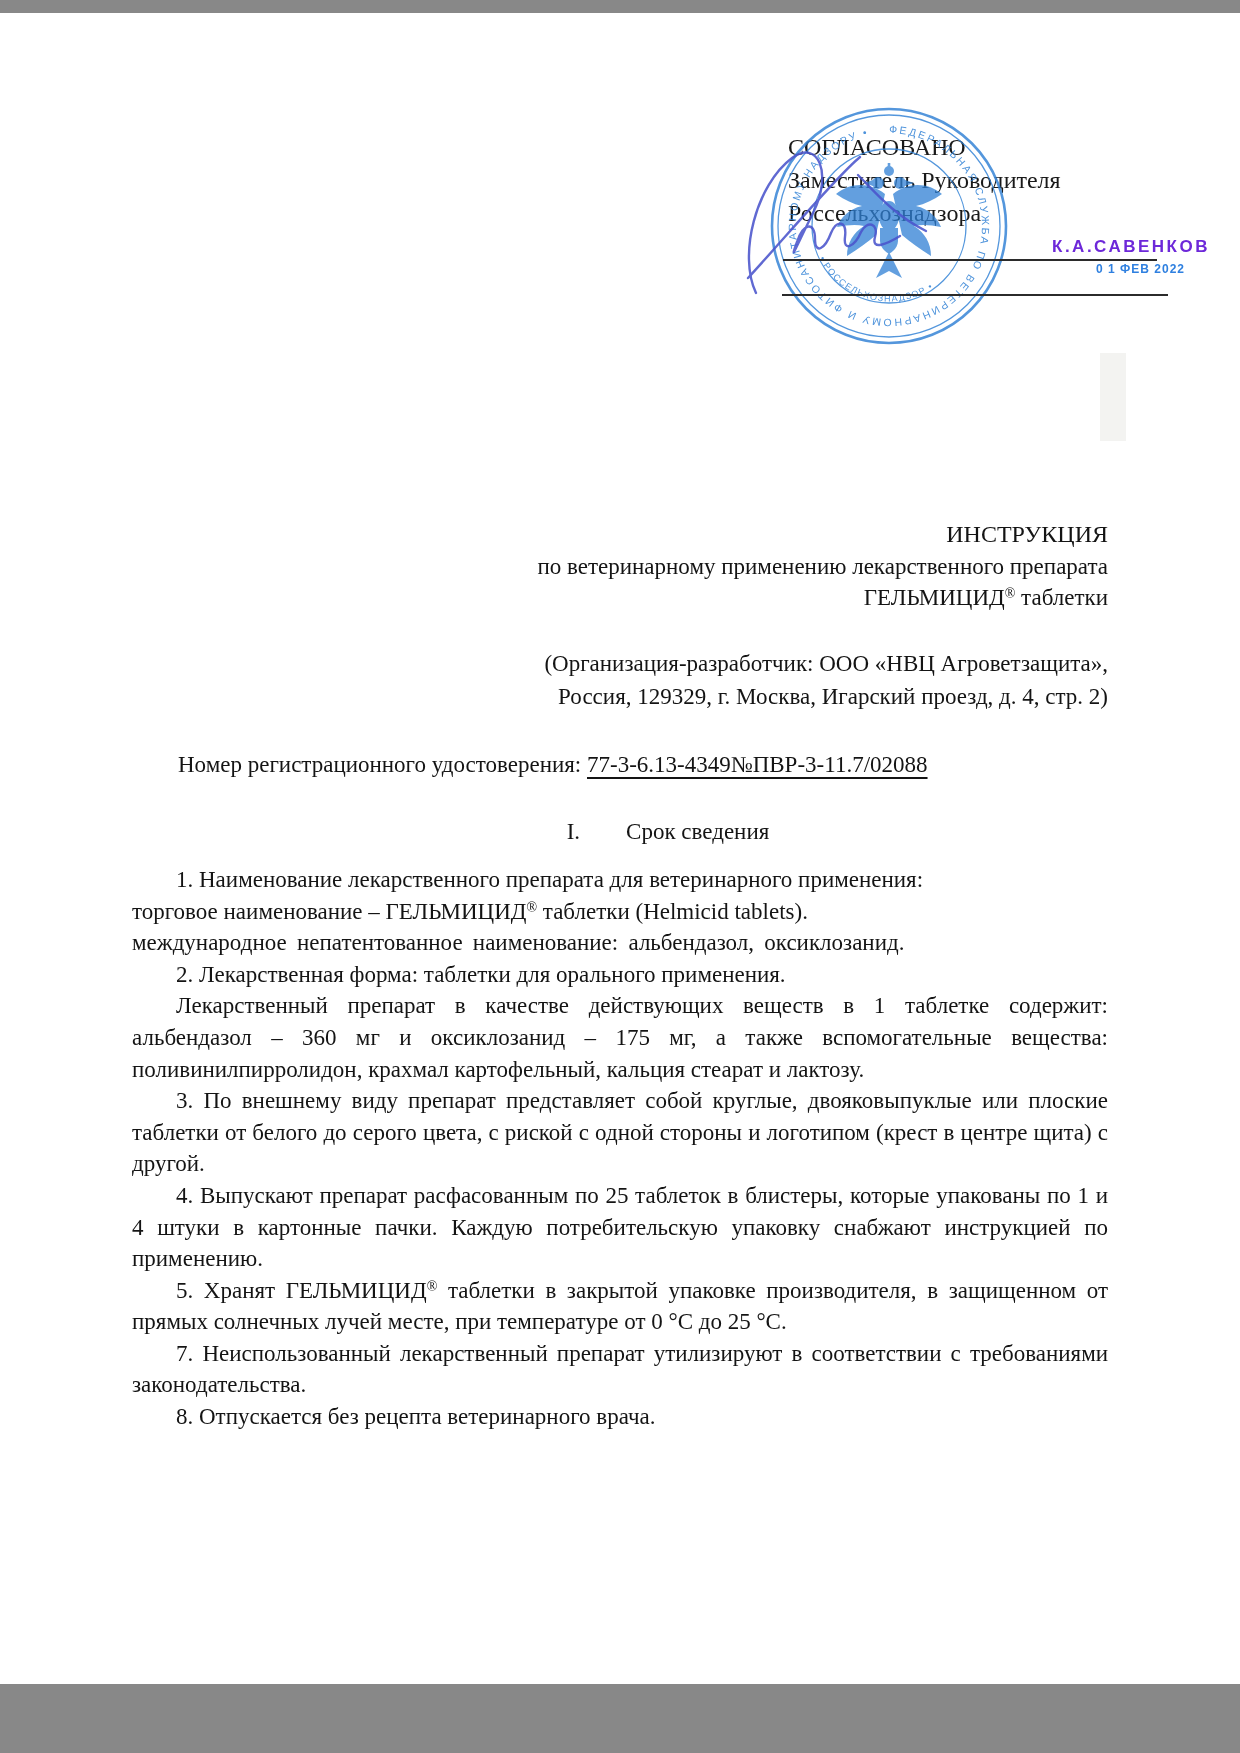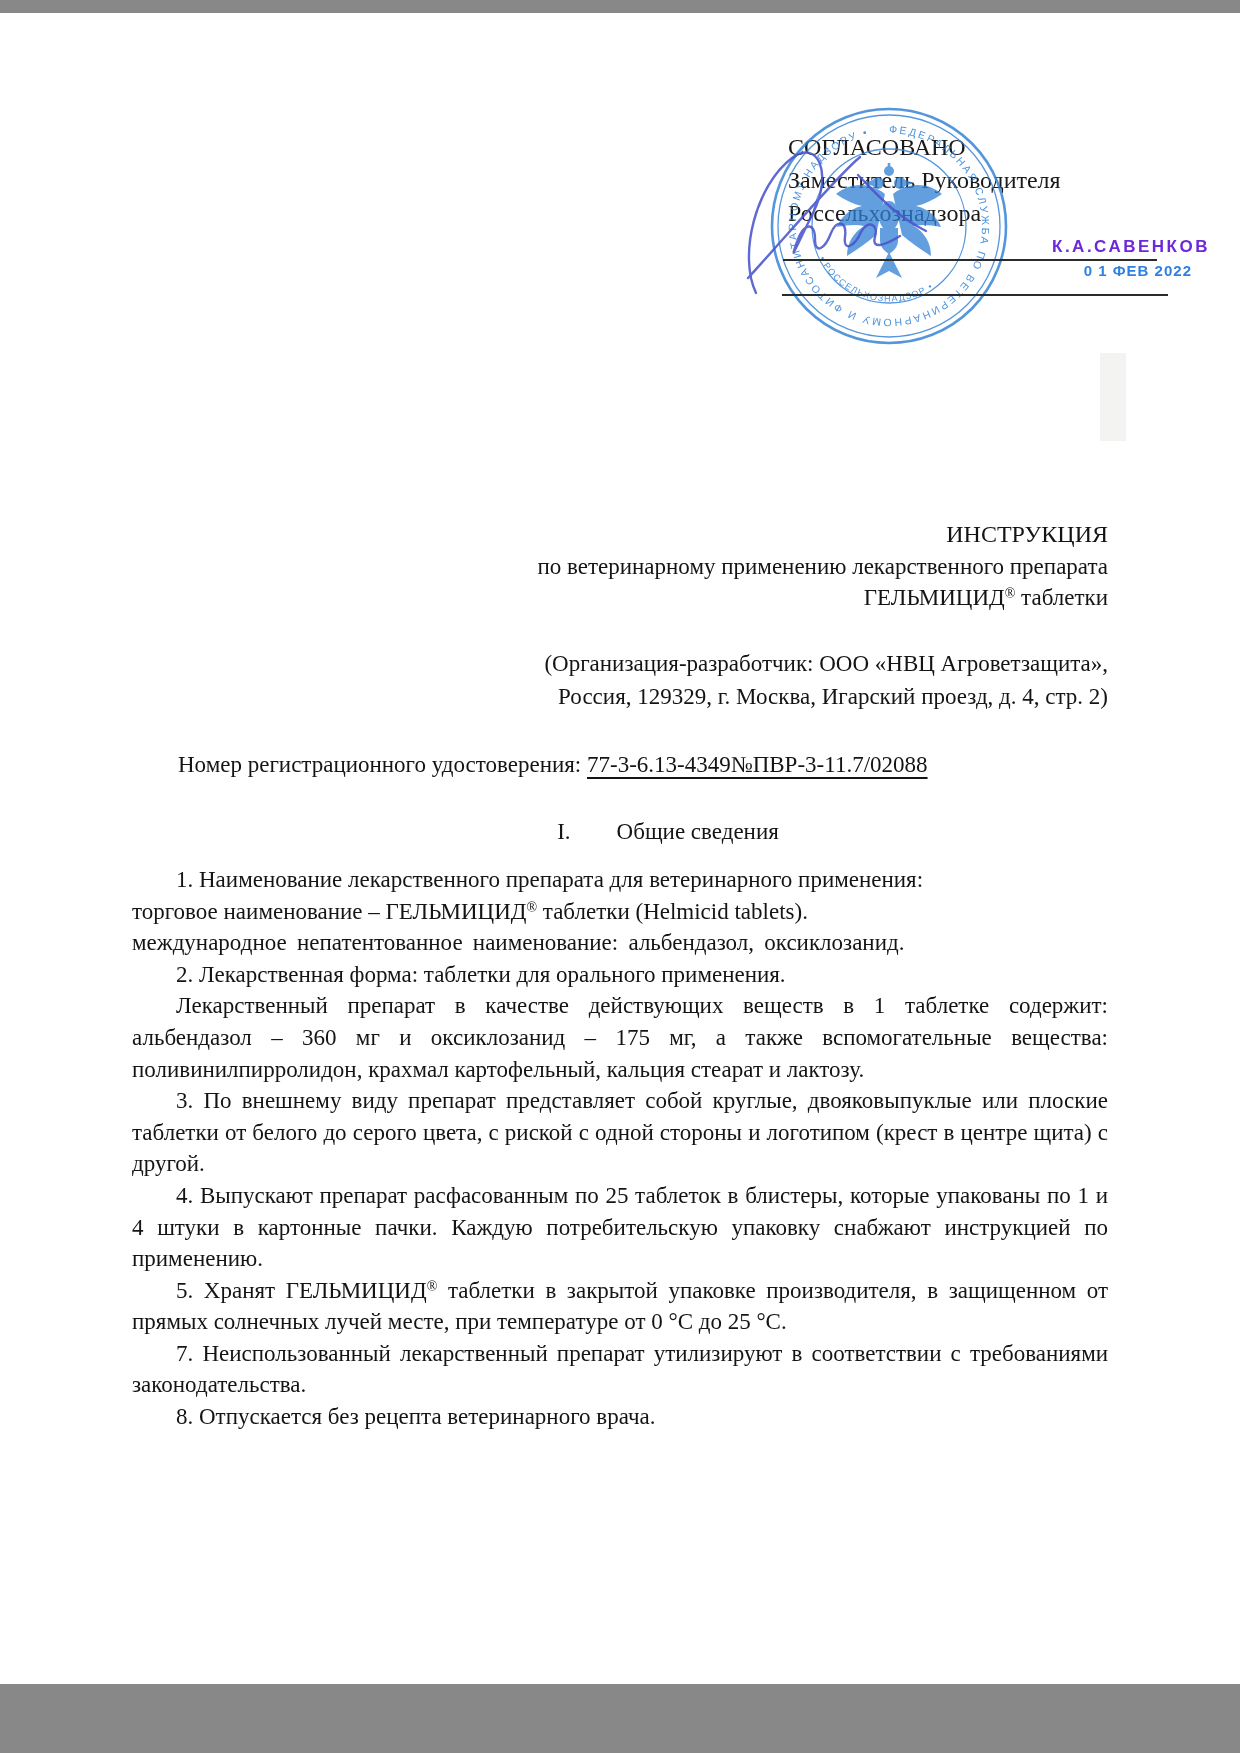--- a/index.html
+++ b/index.html
@@ -17,23 +17,23 @@
   .sig-svg  { position:absolute; left:740px; top:130px; width:205px; height:165px; }
   .sig-line { position:absolute; border-top:2px solid #2b2b2b; height:0; }
   .sig-line.l1 { left:783px; top:246px; width:374px; }
   .sig-line.l2 { left:782px; top:281px; width:386px; }
   .name-stamp {
     position:absolute; right:30px; top:224px;
     font-family:"Liberation Sans", sans-serif; font-weight:700;
     font-size:17px; letter-spacing:2.5px; color:#6d28d9; white-space:nowrap;
   }
   .date-stamp {
-    position:absolute; right:48px; top:249px;
+    position:absolute; right:55px; top:249px;
     font-family:"Liberation Sans", sans-serif; font-weight:700;
-    font-size:15px; letter-spacing:1px; color:#2f80e0; white-space:nowrap;
+    font-size:12px; letter-spacing:1px; color:#2f80e0; white-space:nowrap;
   }
   .artifact { position:absolute; left:1100px; top:340px; width:26px; height:88px;
     background:#f3f3f1; }
   
   .content {
     position:absolute; left:132px; top:506px; width:976px;
     font-size:23px; line-height:31.6px;
   }
   .center { text-align:right; }
   .t1 { font-size:24px; }
@@ -117,21 +117,21 @@
     <div class="dev-block">
       <div class="center">(Организация-разработчик: ООО «НВЦ Агроветзащита»,</div>
       <div class="center">Россия, 129329, г. Москва, Игарский проезд, д. 4, стр. 2)</div>
     </div>
 
     <div class="reg-line">
       <span>Номер регистрационного удостоверения: </span><span class="reg-number">77-3-6.13-4349№ПВР-3-11.7/02088</span>
     </div>
 
     <div class="sec-heading">
-      <span>I.</span><span class="sec-gap"></span><span>Общие сведения</span>
+      <span>I.</span><span class="sec-gap"></span><span>Срок сведения</span>
     </div>
 
     <div class="paras">
       <p class="ind">1. Наименование лекарственного препарата для ветеринарного применения:</p>
       <p>торговое наименование – ГЕЛЬМИЦИД<sup class="reg">®</sup> таблетки (Helmicid tablets).</p>
       <p class="ws">международное непатентованное наименование: альбендазол, оксиклозанид.</p>
       <p class="ind">2. Лекарственная форма: таблетки для орального применения.</p>
       <p class="ind jst">Лекарственный препарат в качестве действующих веществ в 1 таблетке содержит: альбендазол – 360 мг и оксиклозанид – 175 мг, а также вспомогательные вещества: поливинилпирролидон, крахмал картофельный, кальция стеарат и лактозу.</p>
       <p class="ind jst">3. По внешнему виду препарат представляет собой круглые, двояковыпуклые или плоские таблетки от белого до серого цвета, с риской с одной стороны и логотипом (крест в центре щита) с другой.</p>
       <p class="ind jst">4. Выпускают препарат расфасованным по 25 таблеток в блистеры, которые упакованы по 1 и 4 штуки в картонные пачки. Каждую потребительскую упаковку снабжают инструкцией по применению.</p>

